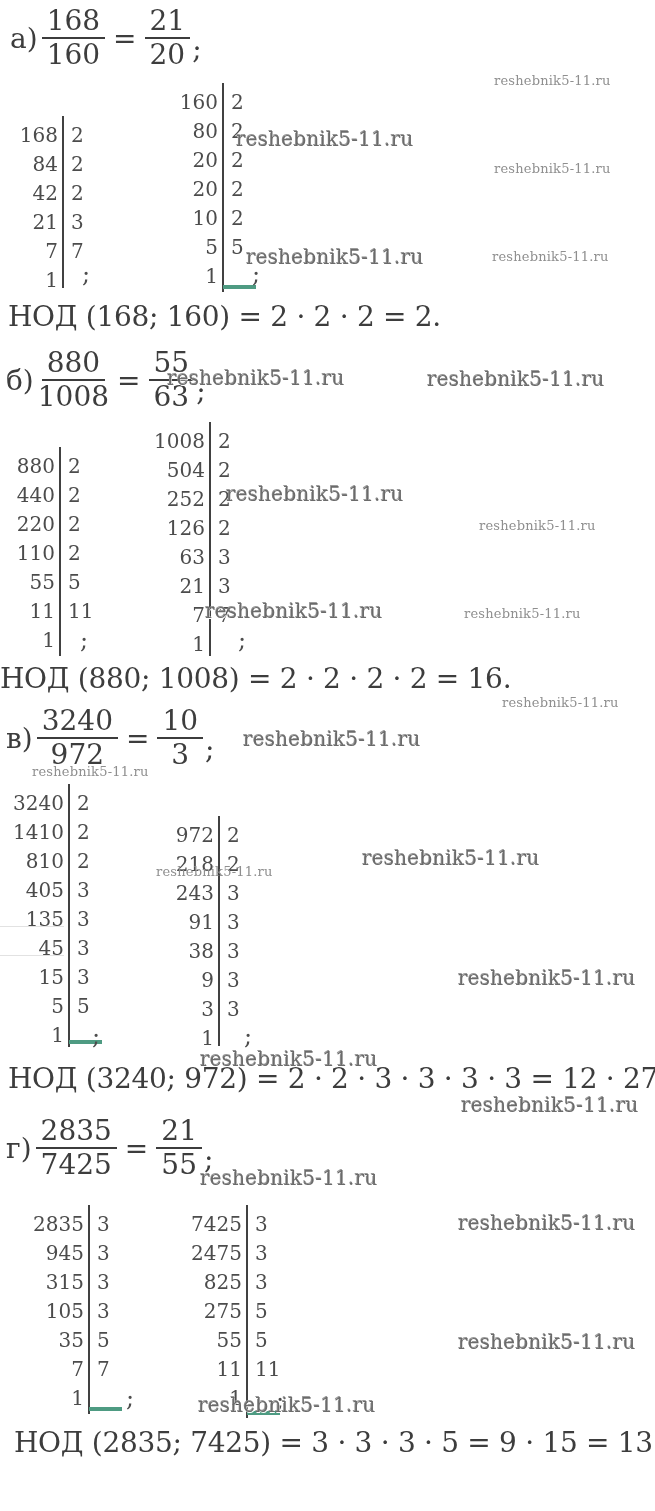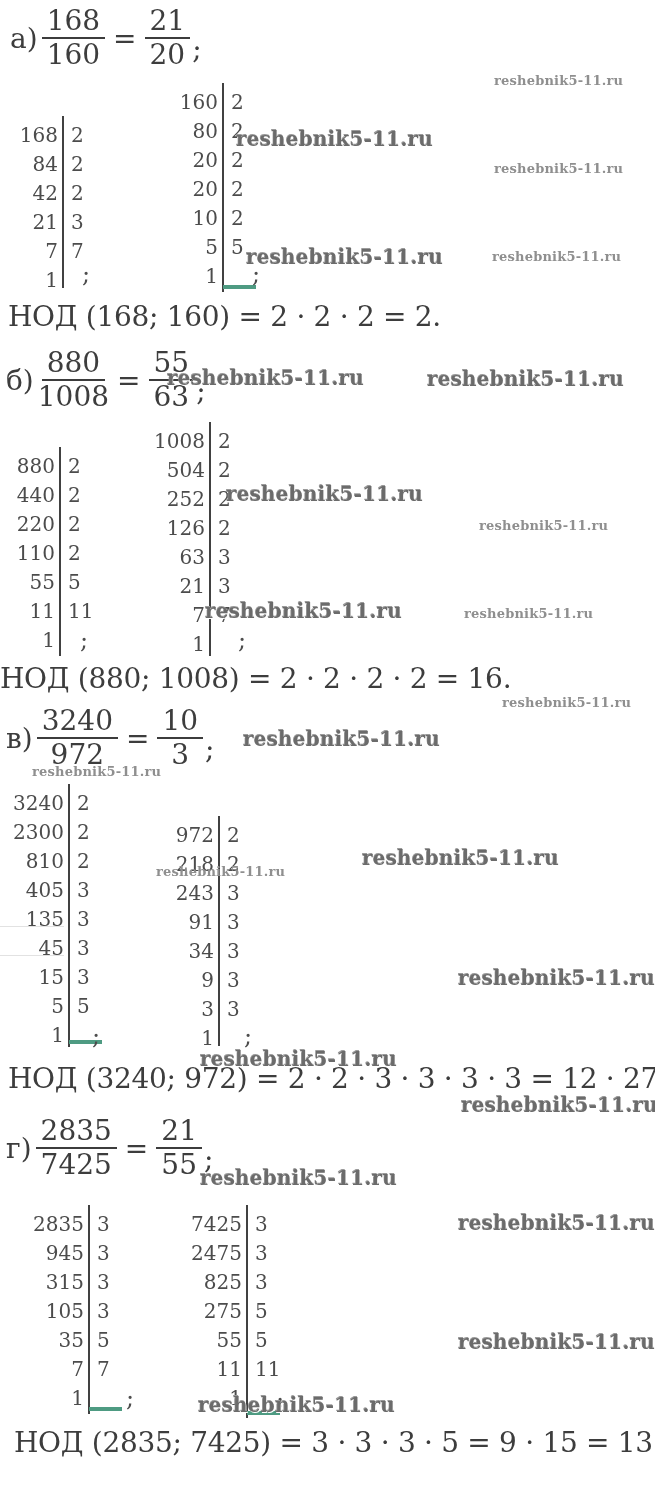--- a/index.html
+++ b/index.html
@@ -21,21 +21,21 @@
   .trows{padding-top:4px;}
   .trow{display:flex;height:29px;align-items:center;}
   .tnum{display:block;width:var(--numw);text-align:right;}
   .tfac{padding-left:13px;}
   .gline{position:absolute;bottom:3px;left:calc(var(--numw) + 5px);width:33px;height:4px;background:#4e9b82;}
   
   .tsemi{position:absolute;font-size:24px;color:#4c4c4c;}
   
   .conclusion{position:absolute;font-size:28px;color:#3d3d3d;white-space:nowrap;letter-spacing:-0.3px;}
   
-  .wm{position:absolute;white-space:nowrap;font-weight:700;}
+  .wm{position:absolute;white-space:nowrap;font-weight:400;}
   .wm.lg{font-size:20px;color:#6b6b6b;letter-spacing:0.2px;
          text-shadow:0.6px 0.6px 0 #ffffff, -0.6px -0.6px 0 #9a9a9a;}
   .wm.sm{font-size:13px;color:#8f8f8f;letter-spacing:0.2px;}
   
   .faint{position:absolute;height:1px;background:#e2e2e2;}
 </style>
 </head>
 <body>
 
 <div class="heading" style="left:10px;top:6px">
@@ -225,21 +225,21 @@
 <div class="faint" style="left:0;top:955px;width:64px"></div>
 
 <div class="ftable" style="left: 0px; top: 784px; height: 263px; --numw: 64px;">
     <div class="vline"></div>
     <div class="trows">
       <div class="trow">
         <span class="tnum">3240</span>
         <span class="tfac">2</span>
       </div>
       <div class="trow">
-        <span class="tnum">2300</span>
+        <span class="tnum">1410</span>
         <span class="tfac">2</span>
       </div>
       <div class="trow">
         <span class="tnum">810</span>
         <span class="tfac">2</span>
       </div>
       <div class="trow">
         <span class="tnum">405</span>
         <span class="tfac">3</span>
       </div>
@@ -279,21 +279,21 @@
       </div>
       <div class="trow">
         <span class="tnum">243</span>
         <span class="tfac">3</span>
       </div>
       <div class="trow">
         <span class="tnum">91</span>
         <span class="tfac">3</span>
       </div>
       <div class="trow">
-        <span class="tnum">34</span>
+        <span class="tnum">38</span>
         <span class="tfac">3</span>
       </div>
       <div class="trow">
         <span class="tnum">9</span>
         <span class="tfac">3</span>
       </div>
       <div class="trow">
         <span class="tnum">3</span>
         <span class="tfac">3</span>
       </div>

